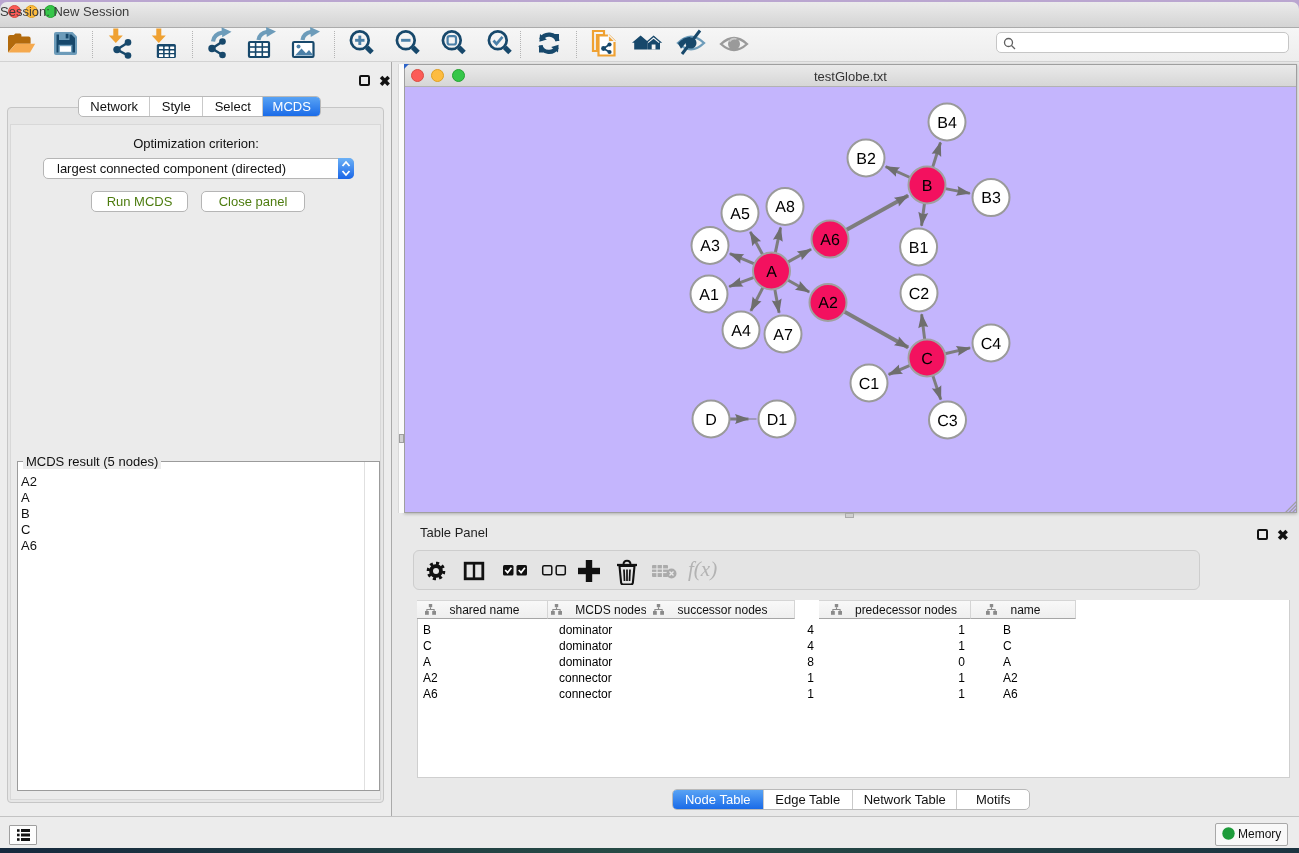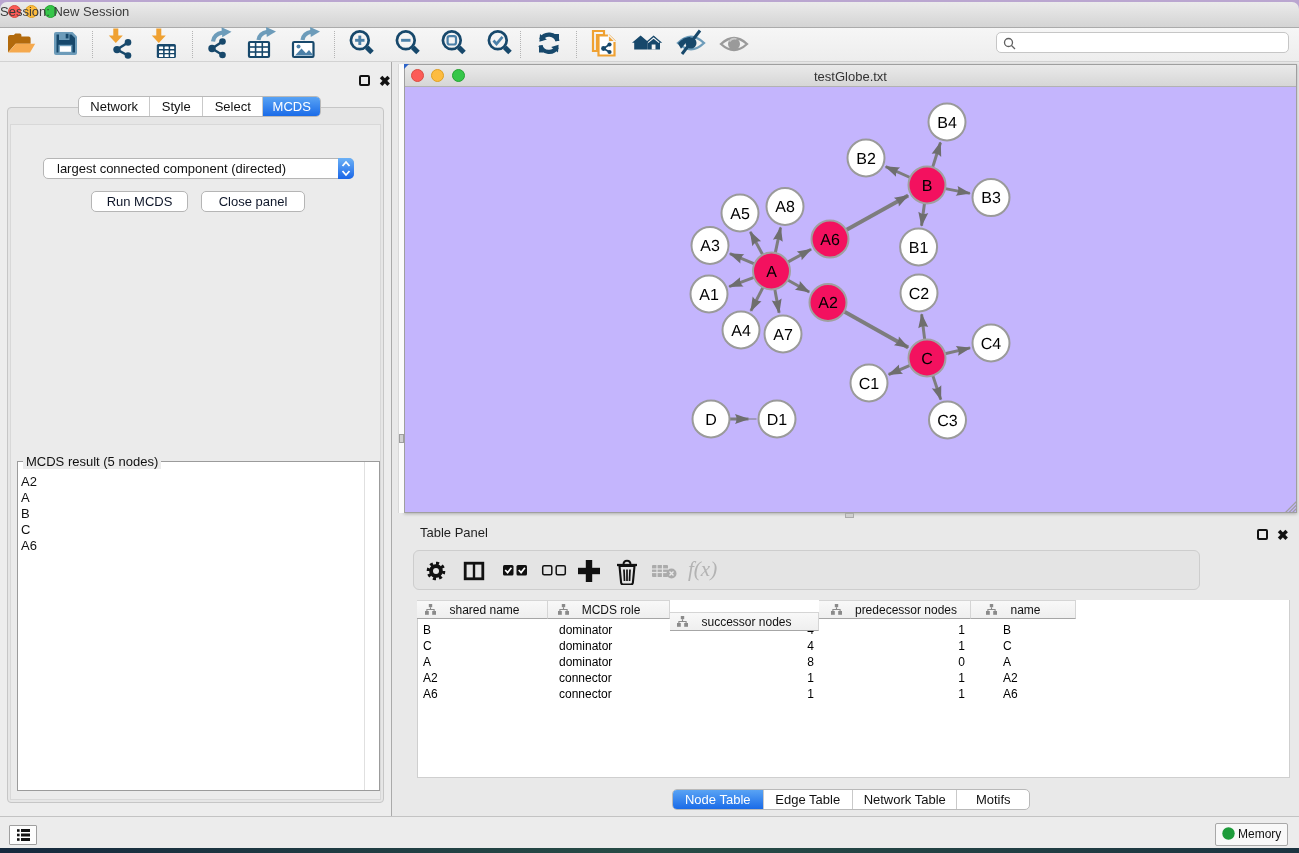--- a/index.html
+++ b/index.html
@@ -45,21 +45,21 @@
     border:1px solid #c6c6c6; border-radius:4px; }
   #mcds-inner { left:10px; top:62px; width:371px; height:676px; background:#ebebeb;
     border:1px solid #d8d8d8; }
   #opt-label { left:0; top:74px; width:392px; text-align:center; font-size:13px; color:#111; }
   #dropdown { left:43px; top:96px; width:311px; height:21px; background:#fff;
     border:1px solid #b5b5b5; border-radius:5px; font-size:13px; color:#111; }
   #dropdown span.txt { position:absolute; left:13px; top:2px; }
   #dd-step { position:absolute; right:-1px; top:-1px; width:16px; height:21px;
     background:linear-gradient(#6cb1f6,#1a66e8); border-radius:0 5px 5px 0; }
   .btn { position:absolute; height:21px; background:#fff; border:1px solid #b5b5b5;
-    border-radius:5px; font-size:13px; color:#0f172a; text-align:center; line-height:19px; }
+    border-radius:5px; font-size:13px; color:#4d7c0f; text-align:center; line-height:19px; }
 
   #mcds-group { left:17px; top:399px; width:363px; height:330px; background:#fff;
     border:1px solid #9b9b9b; }
   #mcds-label { left:23px; top:392px; background:#ebebeb; font-size:13px; color:#111; padding:0 3px; }
   #mcds-list { left:21px; top:412px; font-size:13px; color:#111; line-height:16px; }
   #mcds-scroll { left:364px; top:400px; width:0px; height:328px; border-left:1px solid #e0e0e0; }
 
   
   #netwin { left:404px; top:2px; width:893px; height:449px; background:#c4b5fd;
     border:1px solid #9f9f9f; box-shadow:0 1px 3px rgba(0,0,0,.25); }
@@ -244,20 +244,21 @@
       <span class="float-btn"></span>&nbsp;&nbsp;<span class="close-btn">✖</span>
     </div>
     <div id="tabpane" class="abs"></div>
     <div class="seg" style="left:78px; top:34px; width:243px; height:21px;">
       <div style="width:72px">Network</div>
       <div style="width:53px">Style</div>
       <div style="width:61px">Select</div>
       <div style="width:57px" class="sel">MCDS</div>
     </div>
     <div id="mcds-inner" class="abs"></div>
+    <div id="opt-label" class="abs">Optimization criterion:</div>
     <div id="dropdown" class="abs">
         <span class="txt">largest connected component (directed)</span>
       <div id="dd-step">
         <svg width="16" height="21">
           <path d="M4.5 8 L8 4 L11.5 8" fill="none" stroke="#fff" stroke-width="1.8"></path>
           <path d="M4.5 13 L8 17 L11.5 13" fill="none" stroke="#fff" stroke-width="1.8"></path>
         </svg>
       </div>
     </div>
     <div class="btn" style="left:91px; top:129px; width:97px;">Run MCDS</div>
@@ -441,23 +442,23 @@
       </svg>
       <span>shared name</span>
     </div>
   <div class="th" style="left:548px; top:538px; width:122px;">
       <svg width="13" height="11" style="margin-right:12px;flex:none">
         <rect x="4.8" y="0" width="3.4" height="3.2" fill="#8a8a8a"></rect>
         <rect x="1" y="7" width="3.8" height="3.8" fill="#8a8a8a"></rect>
         <rect x="8.2" y="7" width="3.8" height="3.8" fill="#8a8a8a"></rect>
         <path d="M6.5 3.2 v2.3 M2.9 7 v-1.5 h7.2 V7" fill="none" stroke="#8a8a8a" stroke-width="1.1"></path>
       </svg>
-      <span>MCDS role</span>
-    </div>
-  <div class="th" style="left:670px; top:538px; width:149px;margin-top:12px;">
+      <span>MCDS nodes</span>
+    </div>
+  <div class="th" style="left:646px; top:538px; width:149px;">
       <svg width="13" height="11" style="margin-right:12px;flex:none">
         <rect x="4.8" y="0" width="3.4" height="3.2" fill="#8a8a8a"></rect>
         <rect x="1" y="7" width="3.8" height="3.8" fill="#8a8a8a"></rect>
         <rect x="8.2" y="7" width="3.8" height="3.8" fill="#8a8a8a"></rect>
         <path d="M6.5 3.2 v2.3 M2.9 7 v-1.5 h7.2 V7" fill="none" stroke="#8a8a8a" stroke-width="1.1"></path>
       </svg>
       <span>successor nodes</span>
     </div>
   <div class="th" style="left:819px; top:538px; width:152px; padding-right:2px;">
       <svg width="13" height="11" style="margin-right:12px;flex:none">

